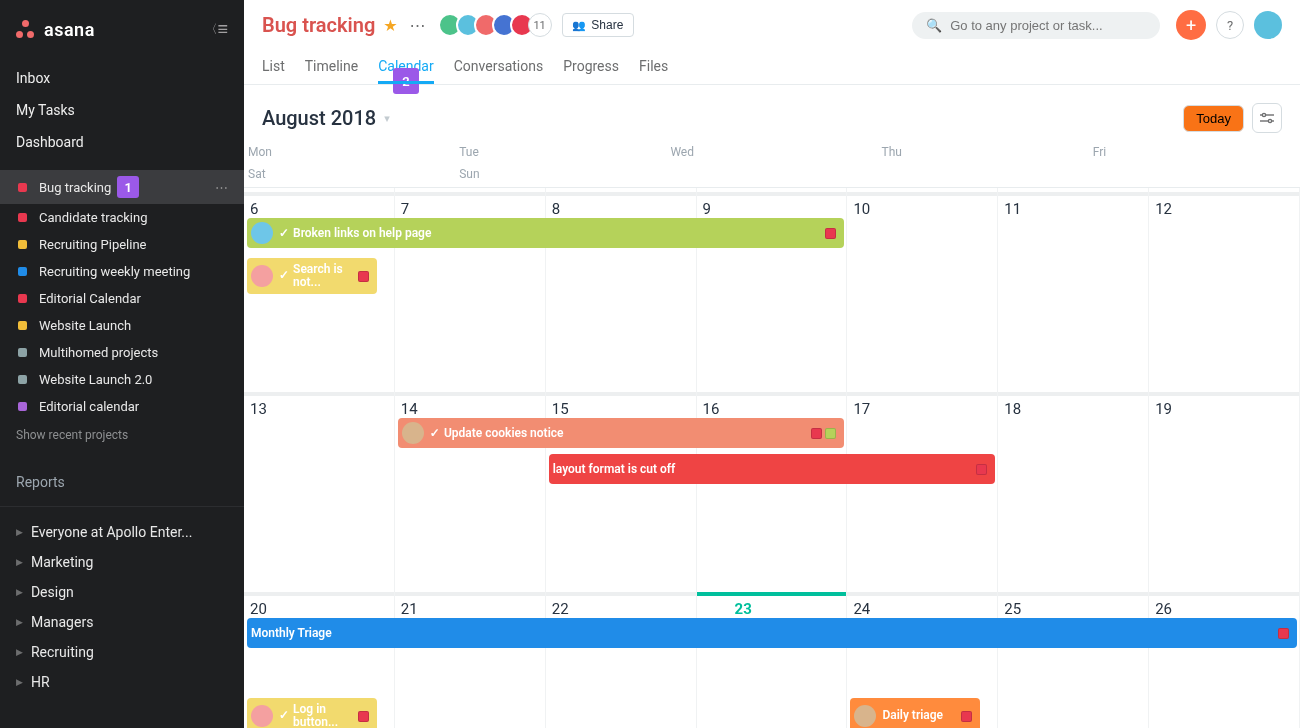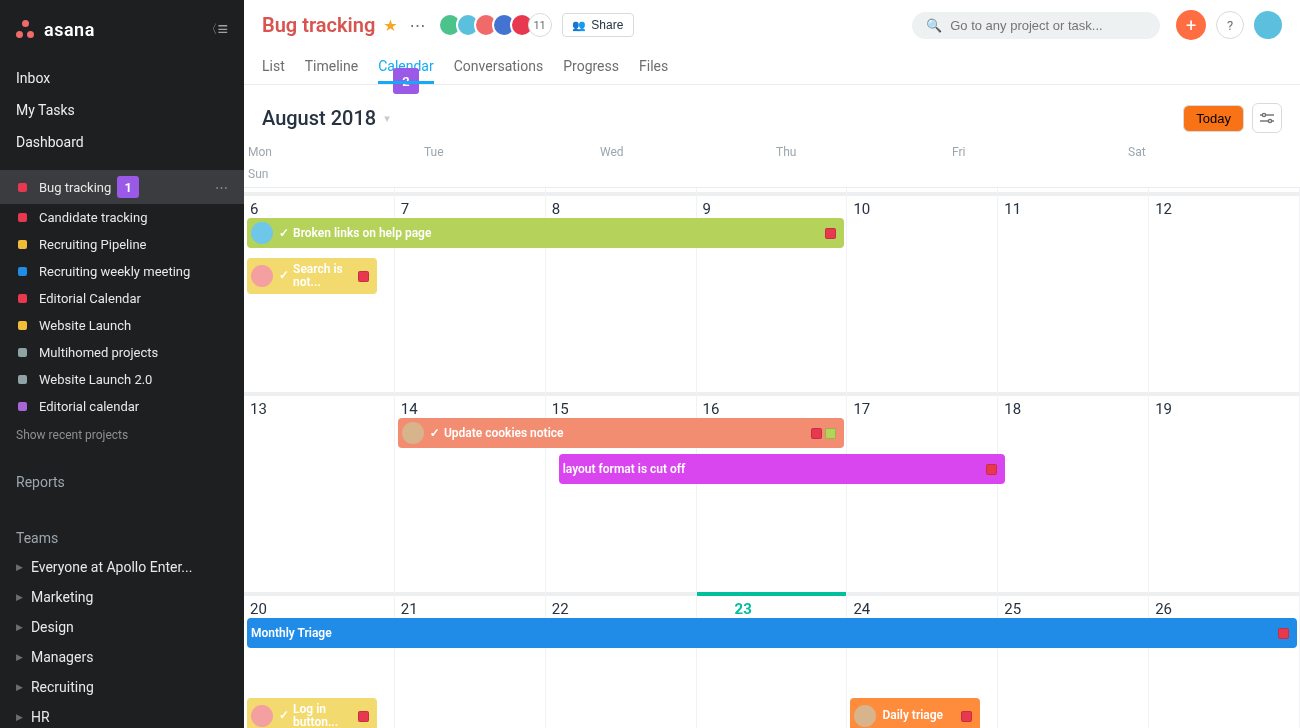--- a/index.html
+++ b/index.html
@@ -52,21 +52,21 @@
 .tab.active { color:#14aaf5;}
 .tab.active::after { content:''; position:absolute; left:0; right:0; bottom:0; height:3px; background:#14aaf5;}
 .tab .badge { position:absolute; top:18px; left:50%; transform:translateX(-50%); background:#9b59e8; color:#fff; width:26px; height:26px; border-radius:3px; display:flex;align-items:center;justify-content:center; font-weight:600; font-size:13px;}
 
 .cal-head { display:flex; align-items:center; padding:18px 18px 10px;}
 .month { font-size:20px; font-weight:500; color:#273240;}
 .month-caret { color:#c3cbd0; margin-left:8px; font-size:11px; cursor:pointer;}
 .today-btn { border:1px solid #d5dce0; border-radius:6px; padding:5px 12px; font-size:13px; cursor:pointer; margin-right:8px; background:#f97316;}
 .settings { border:1px solid #d5dce0; border-radius:6px; width:30px;height:30px; display:flex;align-items:center;justify-content:center; cursor:pointer;}
 
-.day-headers { display:grid; grid-template-columns: repeat(6,1fr); padding:0 0 0 0; border-bottom:1px solid #e8ecee;}
+.day-headers { display:grid; grid-template-columns: repeat(5,1fr); padding:0 0 0 0; border-bottom:1px solid #e8ecee;}
 .day-hdr { font-size:12px; color:#9ca6af; padding:2px 6px 6px 4px;}
 
 .cal-scroll { flex:1; overflow-y:auto; }
 .week { display:grid; grid-template-columns:repeat(7,1fr); position:relative; min-height:200px;}
 .day { border-right:1px solid #f0f2f3; padding:4px 4px 4px 4px; min-height:200px;}
 .day:last-child{border-right:none;}
 .day .num { font-size:15px; color:#273240; padding:4px 2px; text-align:left;}
 .day.today .num { color:#00bf9c; font-weight:700;margin-left:32px;}
 .day-top-stripe { height:4px; background:#edeff0; margin:0 -4px 0 -4px;}
 .day.today .day-top-stripe { background:#00bf9c;}
@@ -138,21 +138,20 @@
           <span>Website Launch 2.0</span>
         </div>
         <div class="sb-proj">
           <span class="dot" style="background:#a865d8"></span>
           <span>Editorial calendar</span>
         </div>
       </div>
     <div class="sb-link">Show recent projects</div>
     <div class="sb-section" style="margin-top:10px;">Reports</div>
     <div style="height:1px;background:#2c2d30;margin:10px 0;"></div>
-    <div class="sb-section">Teams</div>
     <div id="teams-list">
         <div class="sb-team">
           <span class="caret">▶</span>
           <span>Everyone at Apollo Enter...</span>
         </div>
         <div class="sb-team">
           <span class="caret">▶</span>
           <span>Marketing</span>
         </div>
         <div class="sb-team">
@@ -312,21 +311,21 @@
             <div class="day-top-stripe"></div>
             <div class="num">19</div>
           </div>
           <div class="evt" style="background: rgb(242, 141, 114); left: calc(14.2857% + 3px); width: calc(42.8571% - 6px); top: 30px;">
             <span class="av-s" style="background:#d8b48c"></span>
             <span class="check">✓</span>
             <span class="txt">Update cookies notice</span>
             <span class="tag-sq" style="background:#e8384f"></span>
             <span class="tag-sq" style="background:#b5d25a;margin-left:3px;"></span>
           </div>
-          <div class="evt" style="background: #d946ef; left: calc(28.5714% + 3px); width: calc(42.8571% - 6px); top: 66px; margin-left: 10px;">
+          <div class="evt" style="background: #ef4444; left: calc(28.5714% + 3px); width: calc(42.8571% - 6px); top: 66px;">
             <span class="txt">layout format is cut off</span>
             <span class="tag-sq" style="background:#e8384f"></span>
           </div>
         </div>
         <div class="week">
           <div class="day">
             <div class="day-top-stripe"></div>
             <div class="num">20</div>
           </div>
           <div class="day">

